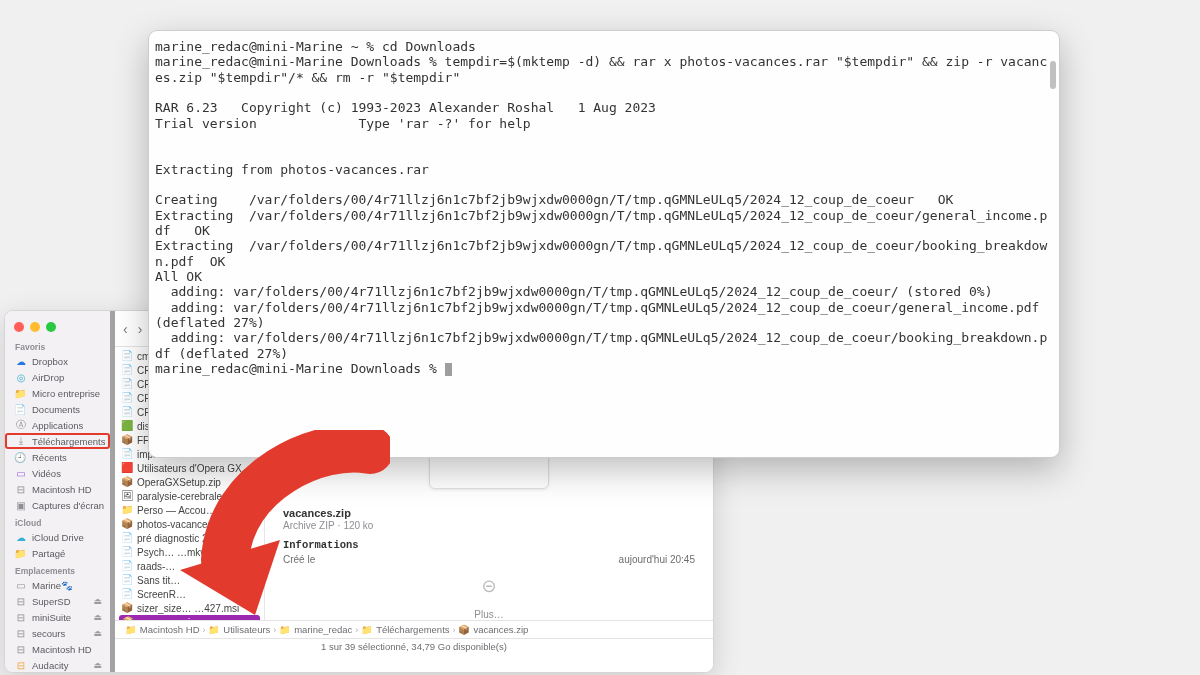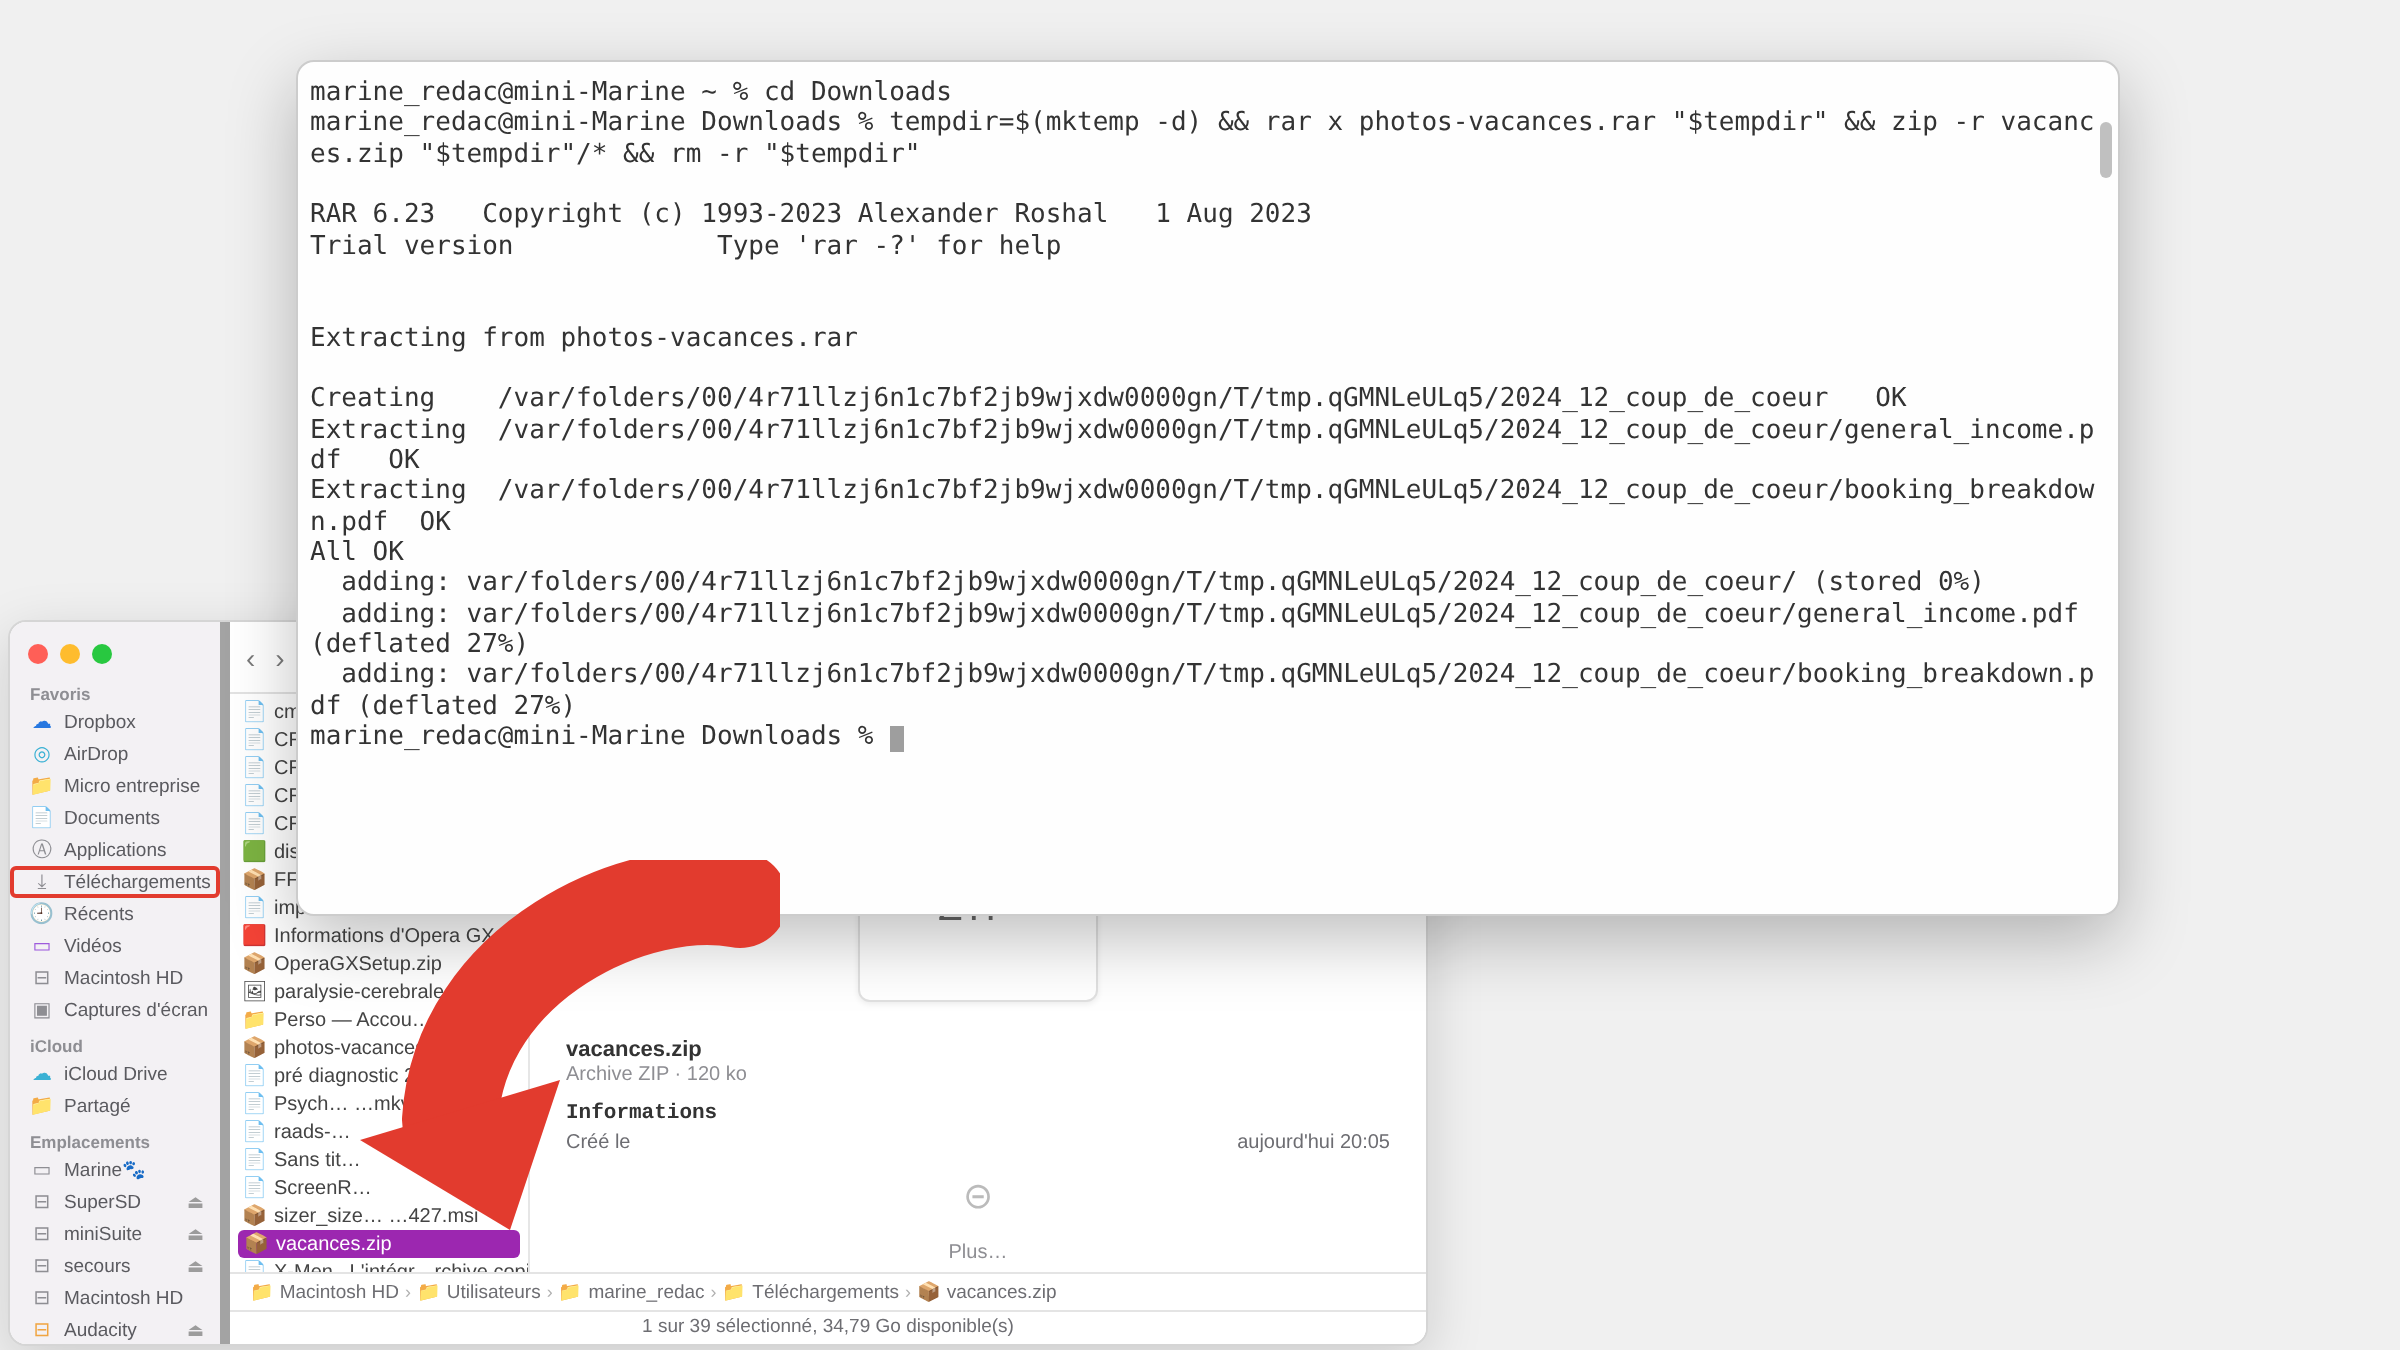--- a/index.html
+++ b/index.html
@@ -114,21 +114,21 @@
   .preview-more { text-align:center; color:#8e8e93; margin-top:12px;}
   .preview-dots { text-align:center; color:#bbb; font-size:18px; margin-top:10px;}
   .finder-pathbar {
     border-top:1px solid #e4e4e4;
     padding:3px 10px; font-size:9.5px; color:#6d6d72;
     display:flex; align-items:center; gap:3px;
   }
   .finder-status {
     border-top:1px solid #e4e4e4;
     text-align:center; font-size:9.5px; color:#6d6d72;
-    padding:2px 0 3px 0;
+    padding:2px 0 20px 0;
   }
   
   .terminal {
     position:absolute;
     left:148px; top:30px;
     width:912px; height:428px;
     background:#fefefe;
     border-radius:9px;
     box-shadow:0 12px 34px rgba(0,0,0,0.25);
     border:1px solid #ccc;
@@ -301,21 +301,21 @@
           <div class="file-row">
             <span class="file-icon">📦</span>
             <span>FFmp…</span>
           </div>
           <div class="file-row">
             <span class="file-icon">📄</span>
             <span>imprim…</span>
           </div>
           <div class="file-row">
             <span class="file-icon">🟥</span>
-            <span>Informations d'Opera GX</span>
+            <span>Utilisateurs d'Opera GX</span>
           </div>
           <div class="file-row">
             <span class="file-icon">📦</span>
             <span>OperaGXSetup.zip</span>
           </div>
           <div class="file-row">
             <span class="file-icon">🖼</span>
             <span>paralysie-cerebrale.jpg</span>
           </div>
           <div class="file-row">
@@ -362,21 +362,21 @@
       <div class="preview-col">
         <div class="zip-tile">
           <span>ZIP</span>
         </div>
         <div class="preview-info">
           <div class="preview-name">vacances.zip</div>
           <div class="preview-sub">Archive ZIP · 120 ko</div>
           <div class="preview-sec">Informations</div>
           <div class="preview-row">
             <span>Créé le</span>
-            <span>aujourd'hui 20:05</span>
+            <span>aujourd'hui 20:45</span>
           </div>
           <div class="preview-dots">⊝</div>
           <div class="preview-more">Plus…</div>
         </div>
       </div>
     </div>
     <div class="finder-pathbar" id="pathbar">
         <span>📁 </span>
         <span>Macintosh HD</span>
         <span class="chev">›</span>

